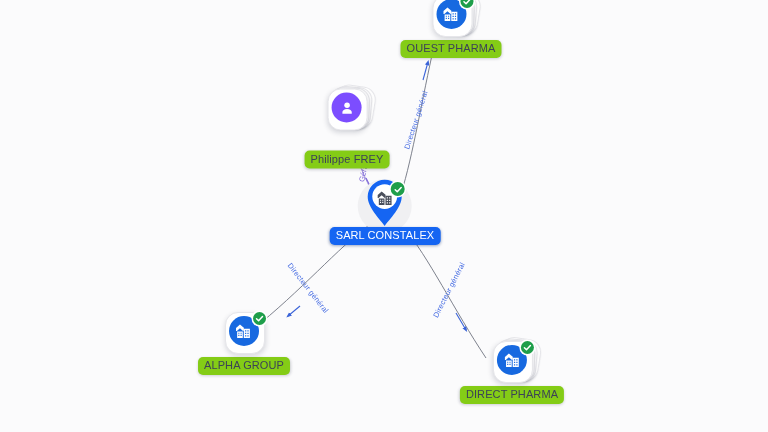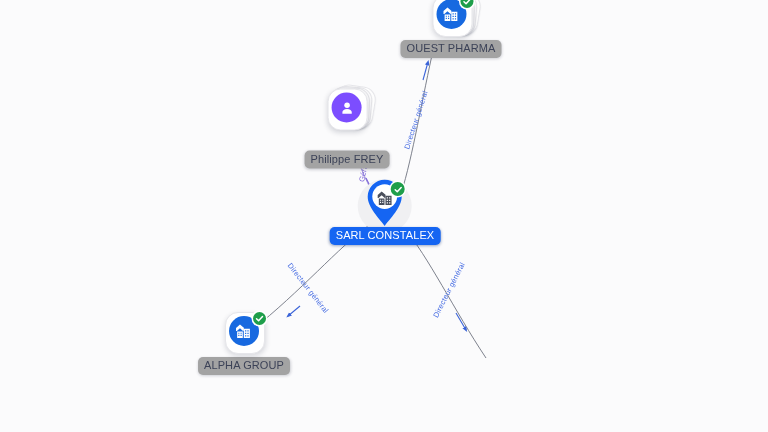--- a/index.html
+++ b/index.html
@@ -88,21 +88,21 @@
     display: flex;
     align-items: center;
     justify-content: center;
     box-shadow: 0 0 0 1.5px #ffffff;
   }
   .badge svg { display: block; }
 
   
   .node-label {
     margin-top: 2px;
-    background: #a3a3a3;
+    background: #84cc16;
     border-radius: 5px;
     padding: 2px 6px 3px 6px;
     font-size: 11px;
     letter-spacing: .1px;
     color: #3c4257;
     white-space: nowrap;
     box-shadow: 0 1px 3px rgba(30,35,60,.20);
     line-height: 13px;
   }
   .node-label.selected {
@@ -295,14 +295,35 @@
       </div>
       <div class="badge">
         <svg width="9" height="9" viewBox="0 0 24 24" fill="none" stroke="#ffffff" stroke-width="4" stroke-linecap="round" stroke-linejoin="round">
           <path d="M4 12.5 L9.5 18 L20 6.5"></path>
         </svg>
       </div>
     </div>
     <div class="node-label">ALPHA GROUP</div>
   </div>
 
+  <div class="node" style="left:512px; top:371px;">
+    <div class="stack">
+      <div class="card c3"></div>
+      <div class="card c2"></div>
+      <div class="card c1"></div>
+      <div class="card front"></div>
+      <div class="avatar company">
+        <svg width="17" height="17" viewBox="0 0 24 24" fill="#ffffff">
+          <path d="M3 21h8v-9H3v9zm1.6-7.4h1.6v1.6H4.6v-1.6zm3.2 0h1.6v1.6H7.8v-1.6zM4.6 16.6h1.6v1.6H4.6v-1.6zm3.2 0h1.6v1.6H7.8v-1.6z"></path>
+          <path d="M12.4 21H21V8.2h-8.6V21zm1.8-10.6h1.7v1.7h-1.7v-1.7zm3.3 0h1.7v1.7h-1.7v-1.7zm-3.3 3.4h1.7v1.7h-1.7v-1.7zm3.3 0h1.7v1.7h-1.7v-1.7zm-3.3 3.4h1.7v1.7h-1.7v-1.7zm3.3 0h1.7v1.7h-1.7v-1.7z"></path>
+          <path d="M2.6 11.2L7 7.5l4.3 3.7V11h1.2V6.6L7 2.2 1.4 6.9v4.3z"></path>
+        </svg>
+      </div>
+      <div class="badge">
+        <svg width="9" height="9" viewBox="0 0 24 24" fill="none" stroke="#ffffff" stroke-width="4" stroke-linecap="round" stroke-linejoin="round">
+          <path d="M4 12.5 L9.5 18 L20 6.5"></path>
+        </svg>
+      </div>
+    </div>
+    <div class="node-label">DIRECT PHARMA</div>
+  </div>
 
 </div>
 
 </body></html>

